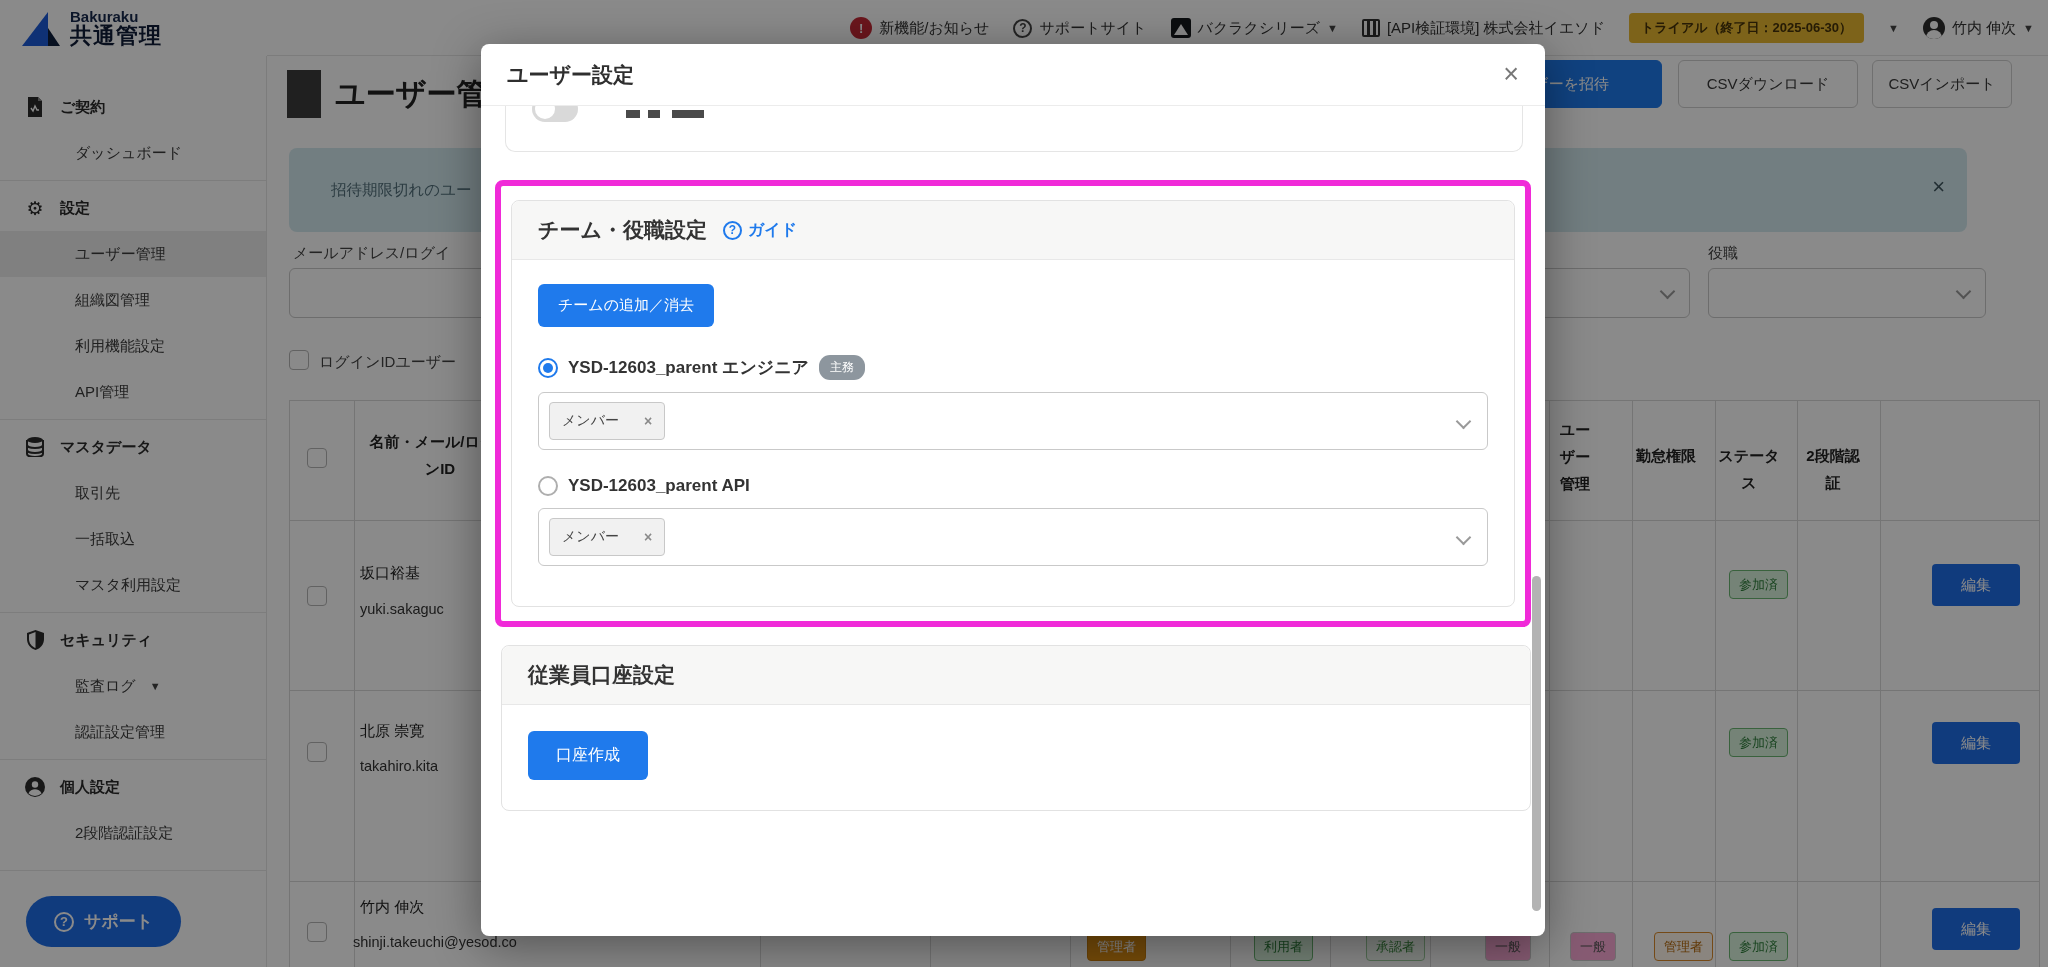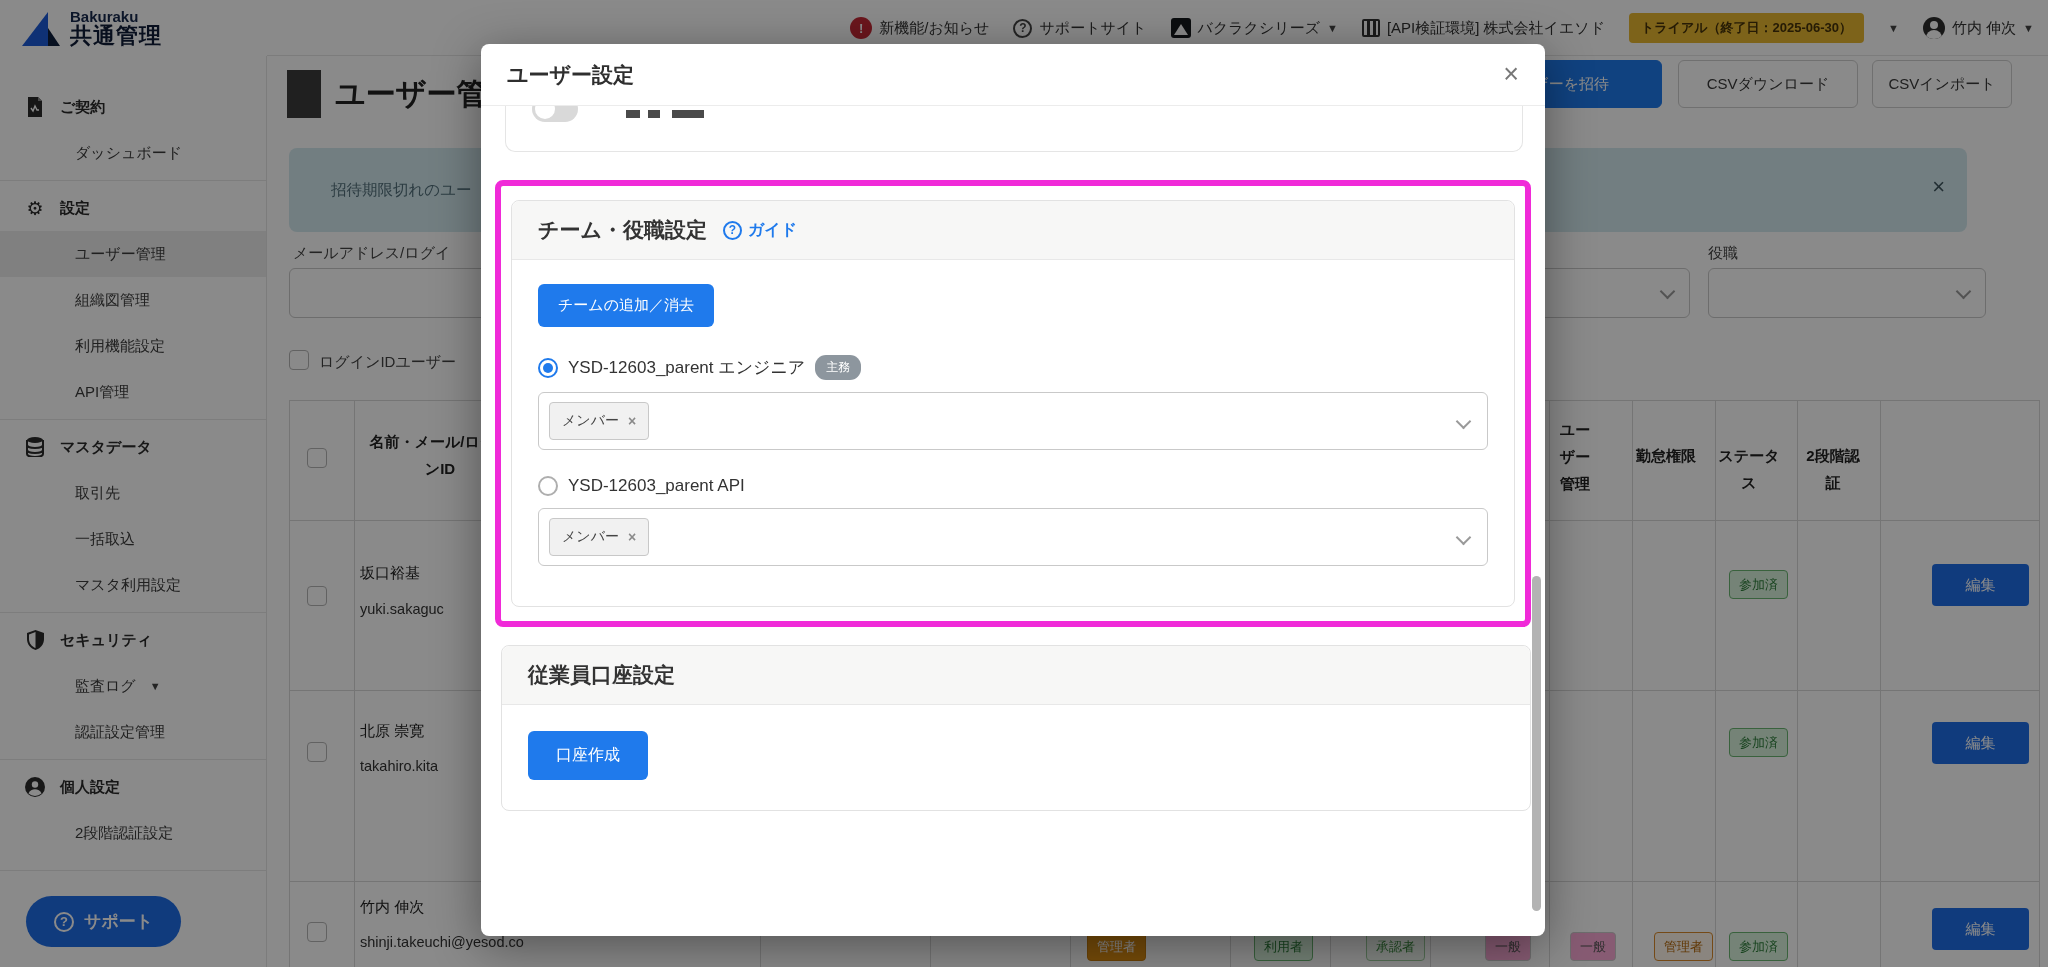--- a/index.html
+++ b/index.html
@@ -60,21 +60,21 @@
   .tbl-line { position:absolute; background:#d9d9d9; }
   .th { position:absolute; font-size:15px; font-weight:bold; color:#222; text-align:center; line-height:1.8; }
   .cell-name { position:absolute; font-size:15px; color:#222; white-space:nowrap; }
   .cell-mail { position:absolute; font-size:14.5px; color:#333; white-space:nowrap; }
   .badge { position:absolute; height:29px; display:flex; align-items:center; justify-content:center; font-size:13px; border-radius:4px; padding:0 9px; white-space:nowrap; }
   .bdg-green { background:#d9f2dc; border:1px solid #69b571; color:#2c7d39; }
   .bdg-green-o { background:#f2faf2; border:1px solid #9ccc9c; color:#3a8a3e; }
   .bdg-orange-f { background:#dd8c12; border:1px solid #c87c0a; color:#fff; }
   .bdg-orange-o { background:#fff6ea; border:1px solid #d98a2b; color:#b4690e; }
   .bdg-grey-o { background:#f9a8d4; border:1px solid #c9c9c9; color:#555; }
-  .btn-edit { position:absolute; width:97px; height:42px; background:#1f6ee8; color:#fff; font-size:15px; display:flex; align-items:center; justify-content:center; border-radius:4px; cursor:pointer; }
+  .btn-edit { position:absolute; width:88px; height:42px; background:#1f6ee8; color:#fff; font-size:15px; display:flex; align-items:center; justify-content:center; border-radius:4px; cursor:pointer; }
 
   
   #overlay { position:absolute; left:0; top:0; width:2048px; height:967px; background:rgba(0,0,0,0.46); }
   #modal { position:absolute; left:481px; top:44px; width:1064px; height:892px; background:#fff; border-radius:8px; box-shadow:0 10px 48px rgba(0,0,0,.4); display:flex; flex-direction:column; }
   #modal-header { height:62px; padding:0 26px; border-bottom:1px solid #ececec; display:flex; align-items:center; justify-content:space-between; }
   #modal-title { font-size:21px; font-weight:600; color:#2f2f2f; }
   #modal-close { font-size:27px; color:#777; cursor:pointer; line-height:1; }
   #modal-body { flex:1; position:relative; overflow:hidden; }
   #clipped-card { margin:0 22px 0 24px; height:46px; border:1px solid #e5e5e5; border-top:none; border-radius:0 0 10px 10px; overflow:hidden; position:relative; }
   #clipped-toggle { position:absolute; left:26px; top:-10px; width:46px; height:26px; background:#d9d9d9; border-radius:13px; cursor:pointer; }
@@ -87,24 +87,24 @@
   .card-title { font-size:21px; font-weight:bold; color:#333; }
   .guide { display:flex; align-items:center; gap:6px; color:#1f7aec; font-size:16px; font-weight:bold; cursor:pointer; }
   .ic-q-b { width:19px; height:19px; border-radius:50%; border:2px solid #1f7aec; color:#1f7aec; font-size:12px; font-weight:bold; display:flex; align-items:center; justify-content:center; }
   .card-body { padding:24px 26px 40px; }
   .btn-modal { display:inline-flex; align-items:center; justify-content:center; background:#1f7aec; color:#fff; font-size:15px; border-radius:6px; padding:12px 20px; cursor:pointer; }
   .radio-row { display:flex; align-items:center; gap:10px; margin-top:28px; }
   .radio { width:20px; height:20px; border-radius:50%; cursor:pointer; flex:0 0 auto; }
   .radio.sel { border:2px solid #1f7aec; position:relative; }
   .radio.sel::after { content:""; position:absolute; left:3px; top:3px; width:10px; height:10px; border-radius:50%; background:#1f7aec; }
   .radio.unsel { border:2px solid #aeaeae; }
-  .radio-label { font-size:17px; color:#333; }
+  .radio-label { font-size:17px; color:#333;font-weight:bold; }
   .pill-grey { background:#8d969e; color:#fff; font-size:12px; padding:4px 11px; border-radius:11px; }
   .mselect { margin-top:12px; position:relative; border:1px solid #c9c9c9; border-radius:6px; min-height:58px; padding:9px 46px 9px 10px; cursor:pointer; }
-  .tag { display:inline-flex; align-items:center; gap:9px; background:#f1f1f1; border:1px solid #c8c8c8; border-radius:4px; padding:9px 12px; font-size:14px; color:#444; }
+  .tag { display:inline-flex; align-items:center; gap:25px; background:#f1f1f1; border:1px solid #c8c8c8; border-radius:4px; padding:9px 12px; font-size:14px; color:#444; }
   .tag-x { color:#8a8a8a; font-weight:bold; cursor:pointer; }
   .msel-chev { position:absolute; right:18px; top:23px; }
   #account-card { margin:18px 14px 0 20px; }
   #modal-footer { height:66px; border-top:1px solid #ececec; display:flex; align-items:center; padding:0 26px; gap:12px; }
   #btn-disable { background:#ffc107; color:#44360a; font-size:16px; border-radius:6px; padding:12px 22px; cursor:pointer; }
   #btn-cancel { margin-left:auto; background:#fff; border:1px solid #cfcfcf; color:#333; font-size:16px; border-radius:6px; padding:12px 30px; cursor:pointer; }
   #btn-save { background:#1f7aec; color:#fff; font-size:16px; border-radius:6px; padding:12px 42px; cursor:pointer; }
   #modal-scroll { position:absolute; right:4px; top:470px; width:9px; height:335px; background:#b3b3b3; border-radius:5px; cursor:grab; }
 </style>
 </head>
@@ -314,21 +314,21 @@
     <span class="cb" style="left:40px; top:686px;"></span>
     <span class="cell-name" style="left:93px; top:666px;">北原 崇寛</span>
     <span class="cell-mail" style="left:93px; top:702px;">takahiro.kita</span>
     <span class="badge bdg-green" style="left:1462px; top:672px;">参加済</span>
     <div class="btn-edit" style="left:1665px; top:666px;">
         <span>編集</span>
       </div>
 
     <span class="cb" style="left:40px; top:866px;"></span>
     <span class="cell-name" style="left:93px; top:842px;">竹内 伸次</span>
-    <span class="cell-mail" style="left:93px; top:878px;">shinji.takeuchi@yesod.co</span>
+    <span class="cell-mail" style="left:86px; top:878px;">shinji.takeuchi@yesod.co</span>
     <span class="badge bdg-orange-f" style="left:820px; top:876px;">管理者</span>
     <span class="badge bdg-green" style="left:987px; top:876px;">利用者</span>
     <span class="badge bdg-green-o" style="left:1099px; top:876px;">承認者</span>
     <span class="badge bdg-grey-o" style="left:1218px; top:876px;">一般</span>
     <span class="badge bdg-grey-o" style="left:1303px; top:876px;">一般</span>
     <span class="badge bdg-orange-o" style="left:1387px; top:876px;">管理者</span>
     <span class="badge bdg-green" style="left:1462px; top:876px;">参加済</span>
     <div class="btn-edit" style="left:1665px; top:852px;">
         <span>編集</span>
       </div>

